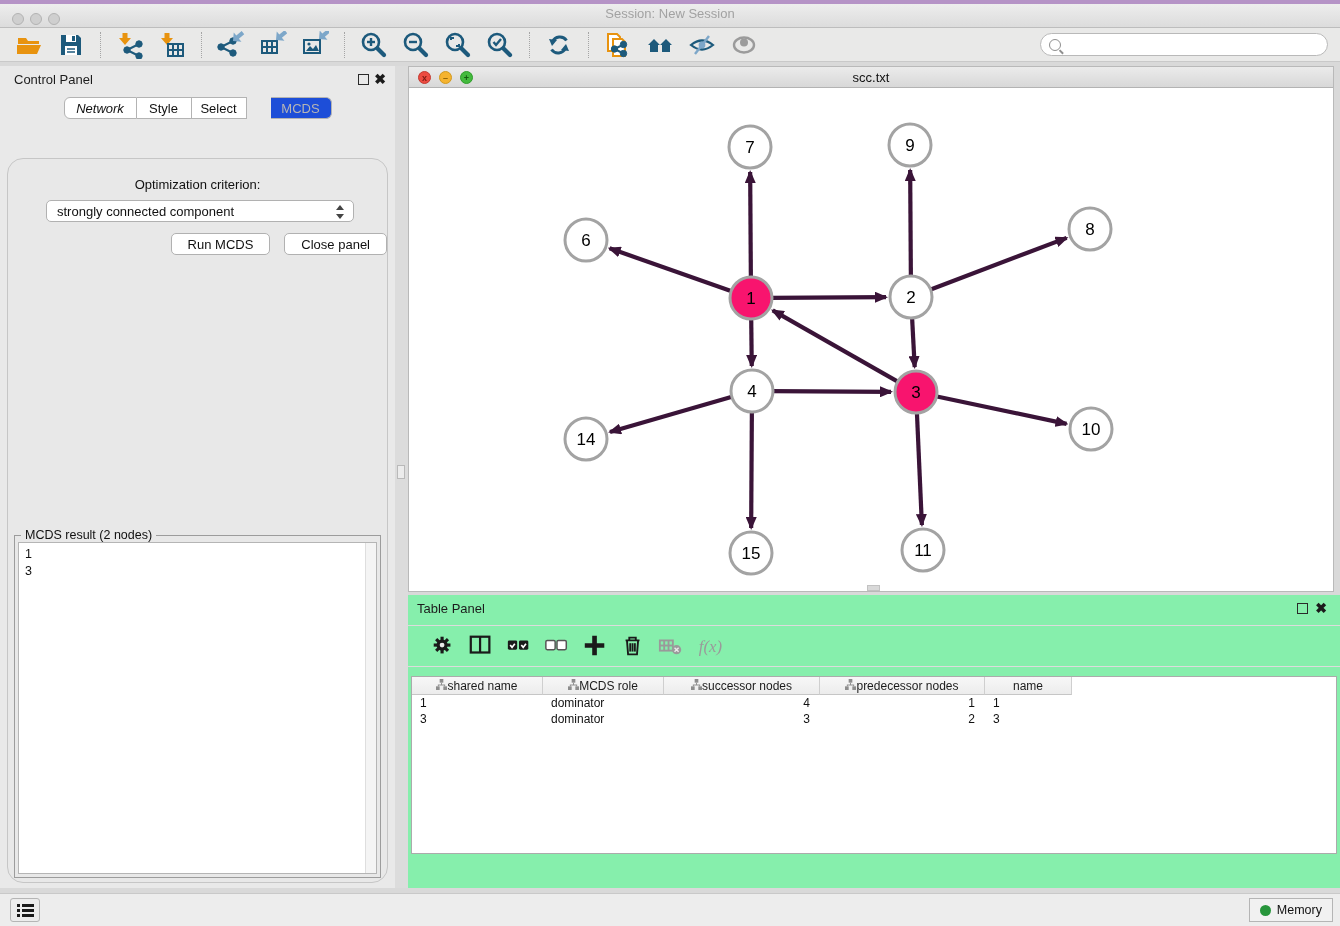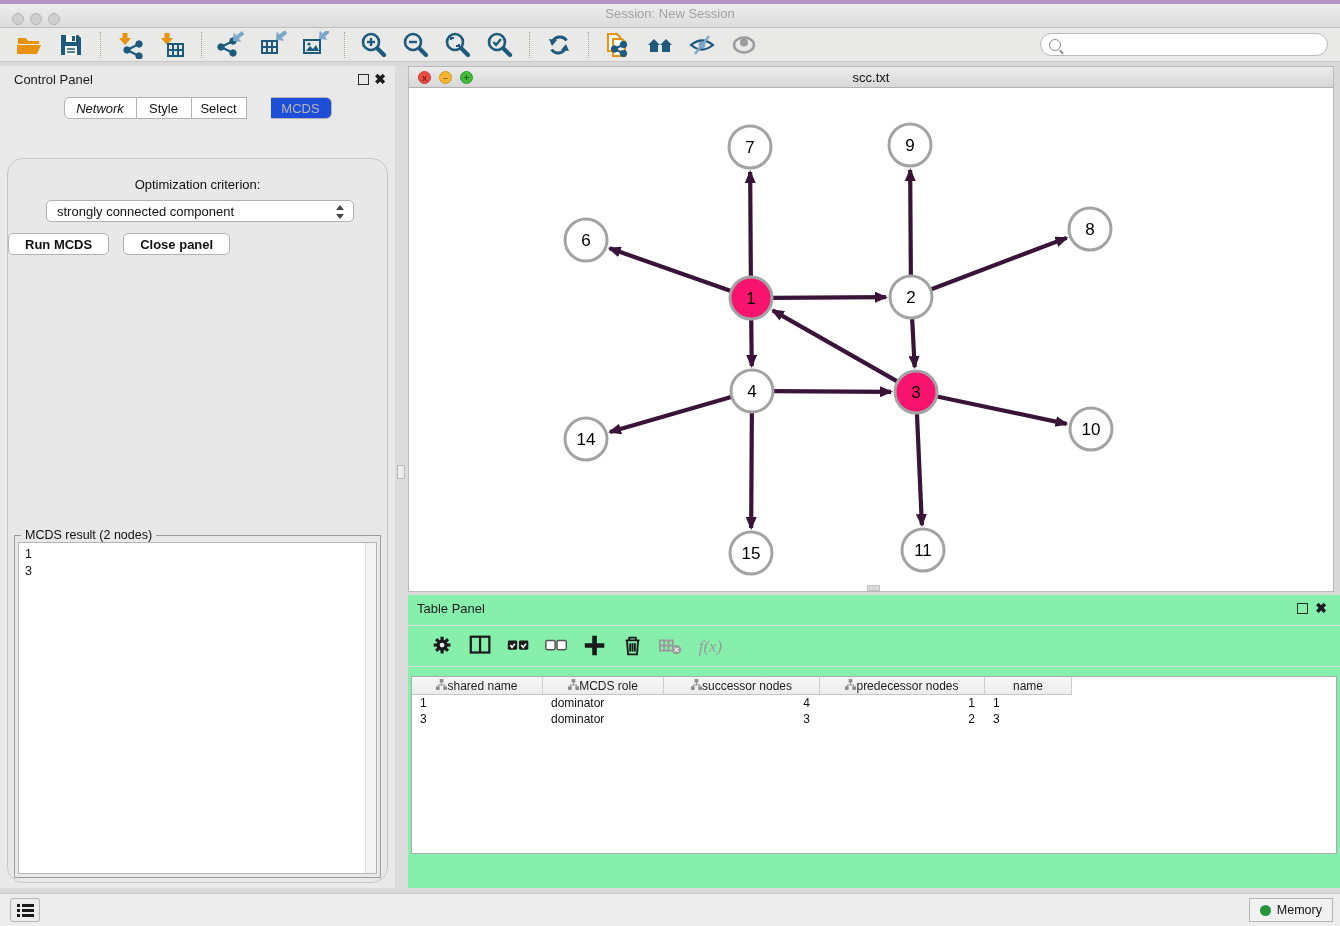--- a/index.html
+++ b/index.html
@@ -44,21 +44,21 @@
                 background:#e8e8e8; border:1px solid #c6c6c6; border-radius:16px;margin-top:40px; }
   .opt-label { position:absolute; left:0; right:0; top:18px; text-align:center; font-size:13px; color:#111; }
   .dropdown { position:absolute; left:38px; top:41px; width:308px; height:22px; background:#fff;
               border:1px solid #b1b1b1; border-radius:5px; font-size:13px; color:#111;
               display:flex; align-items:center; padding-left:10px; }
   .dd-arrows { position:absolute; right:7px; top:2px; width:11px; height:18px; }
   .dd-arrows .up, .dd-arrows .dn { position:absolute; left:1px; width:0; height:0;
               border-left:4.5px solid transparent; border-right:4.5px solid transparent; }
   .dd-arrows .up { top:2px;  border-bottom:5px solid #444; }
   .dd-arrows .dn { bottom:2px; border-top:5px solid #444; }
-  .btn-row { position:absolute; left:0; right:0; top:74px; display:flex; justify-content:flex-start; gap:14px;font-weight:bold; }
+  .btn-row { position:absolute; left:0; right:0; top:74px; display:flex; justify-content:flex-end; gap:14px; }
   .mac-btn { height:22px; background:#fff; border:1px solid #b1b1b1; border-radius:5px;
              font-size:13px; color:#111; display:flex; align-items:center; justify-content:center; padding:0 16px; }
   .result-group { position:absolute; left:6px; right:6px; top:376px; bottom:4px;
                   border:1px solid #9c9c9c; }
   .result-legend { position:absolute; top:-8px; left:6px; background:#e8e8e8; padding:0 4px;
                    font-size:12.5px; color:#111; }
   .result-area { position:absolute; left:3px; right:3px; top:6px; bottom:3px; background:#fff;
                  border:1px solid #b5b5b5; font-size:12.5px; color:#111; padding:3px 0 0 6px; line-height:17px; }
   .result-scroll { position:absolute; right:0; top:0; bottom:0; width:11px; background:#f4f4f4; border-left:1px solid #dedede; }
 

